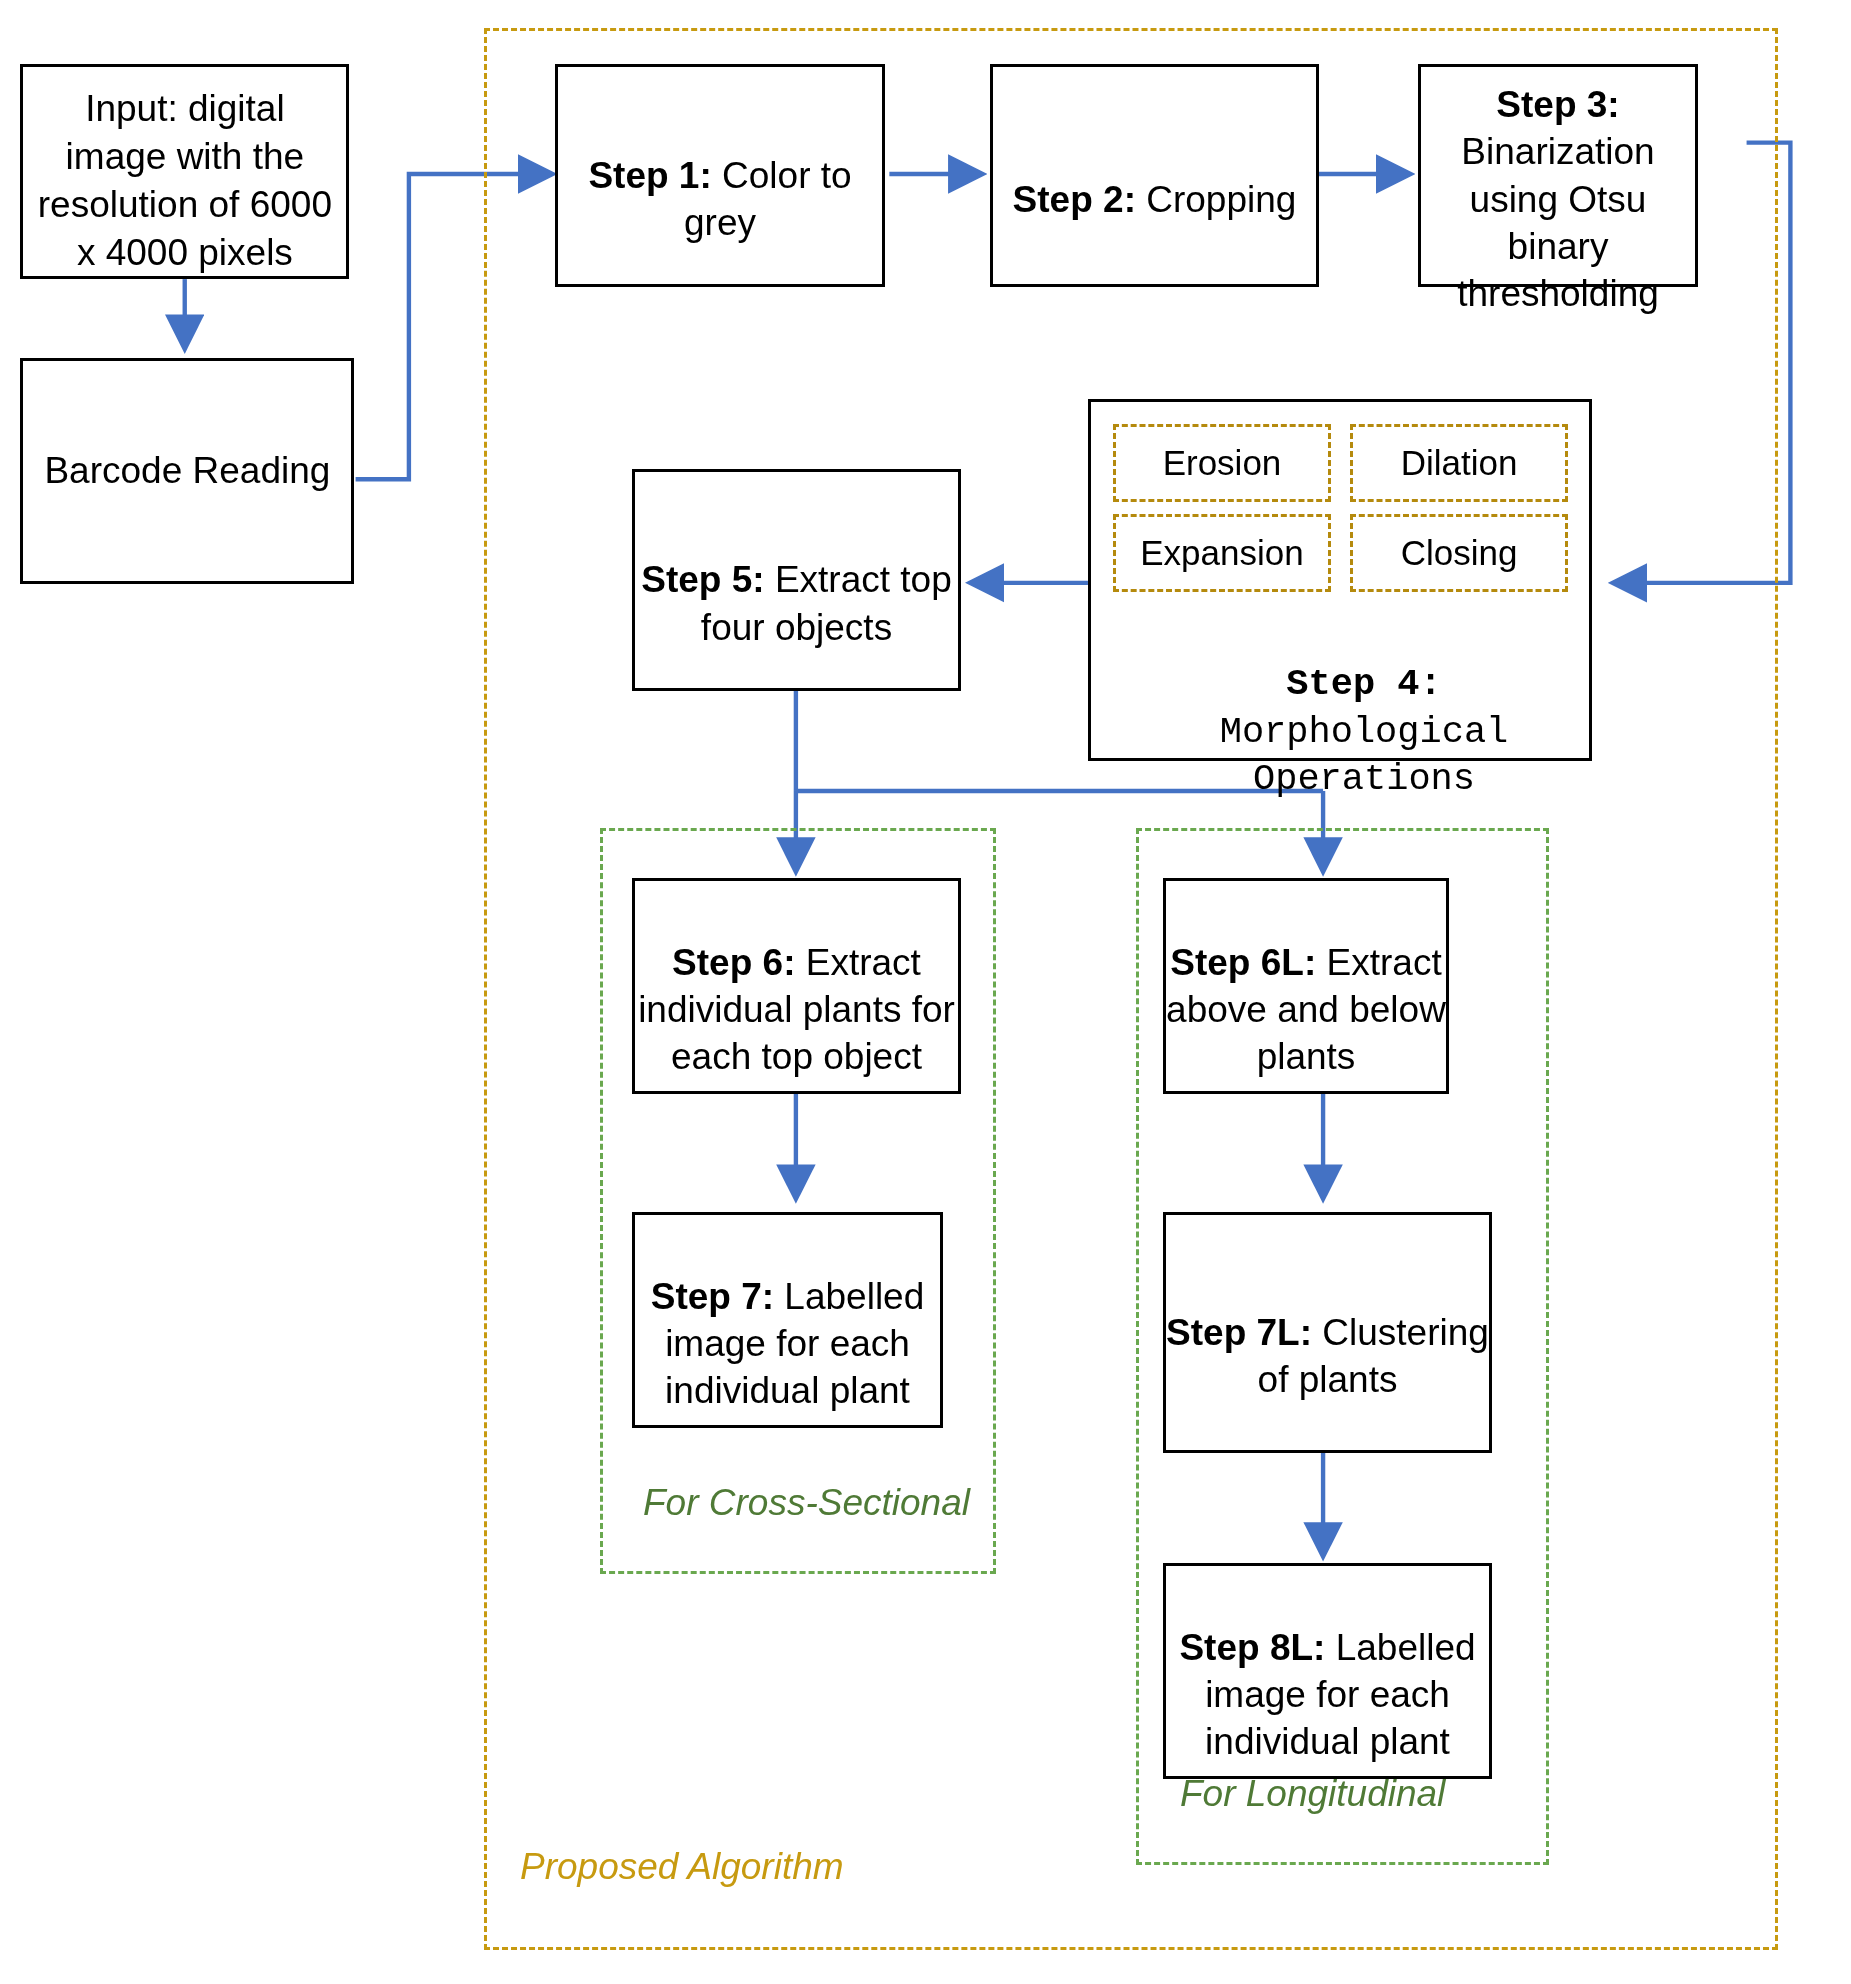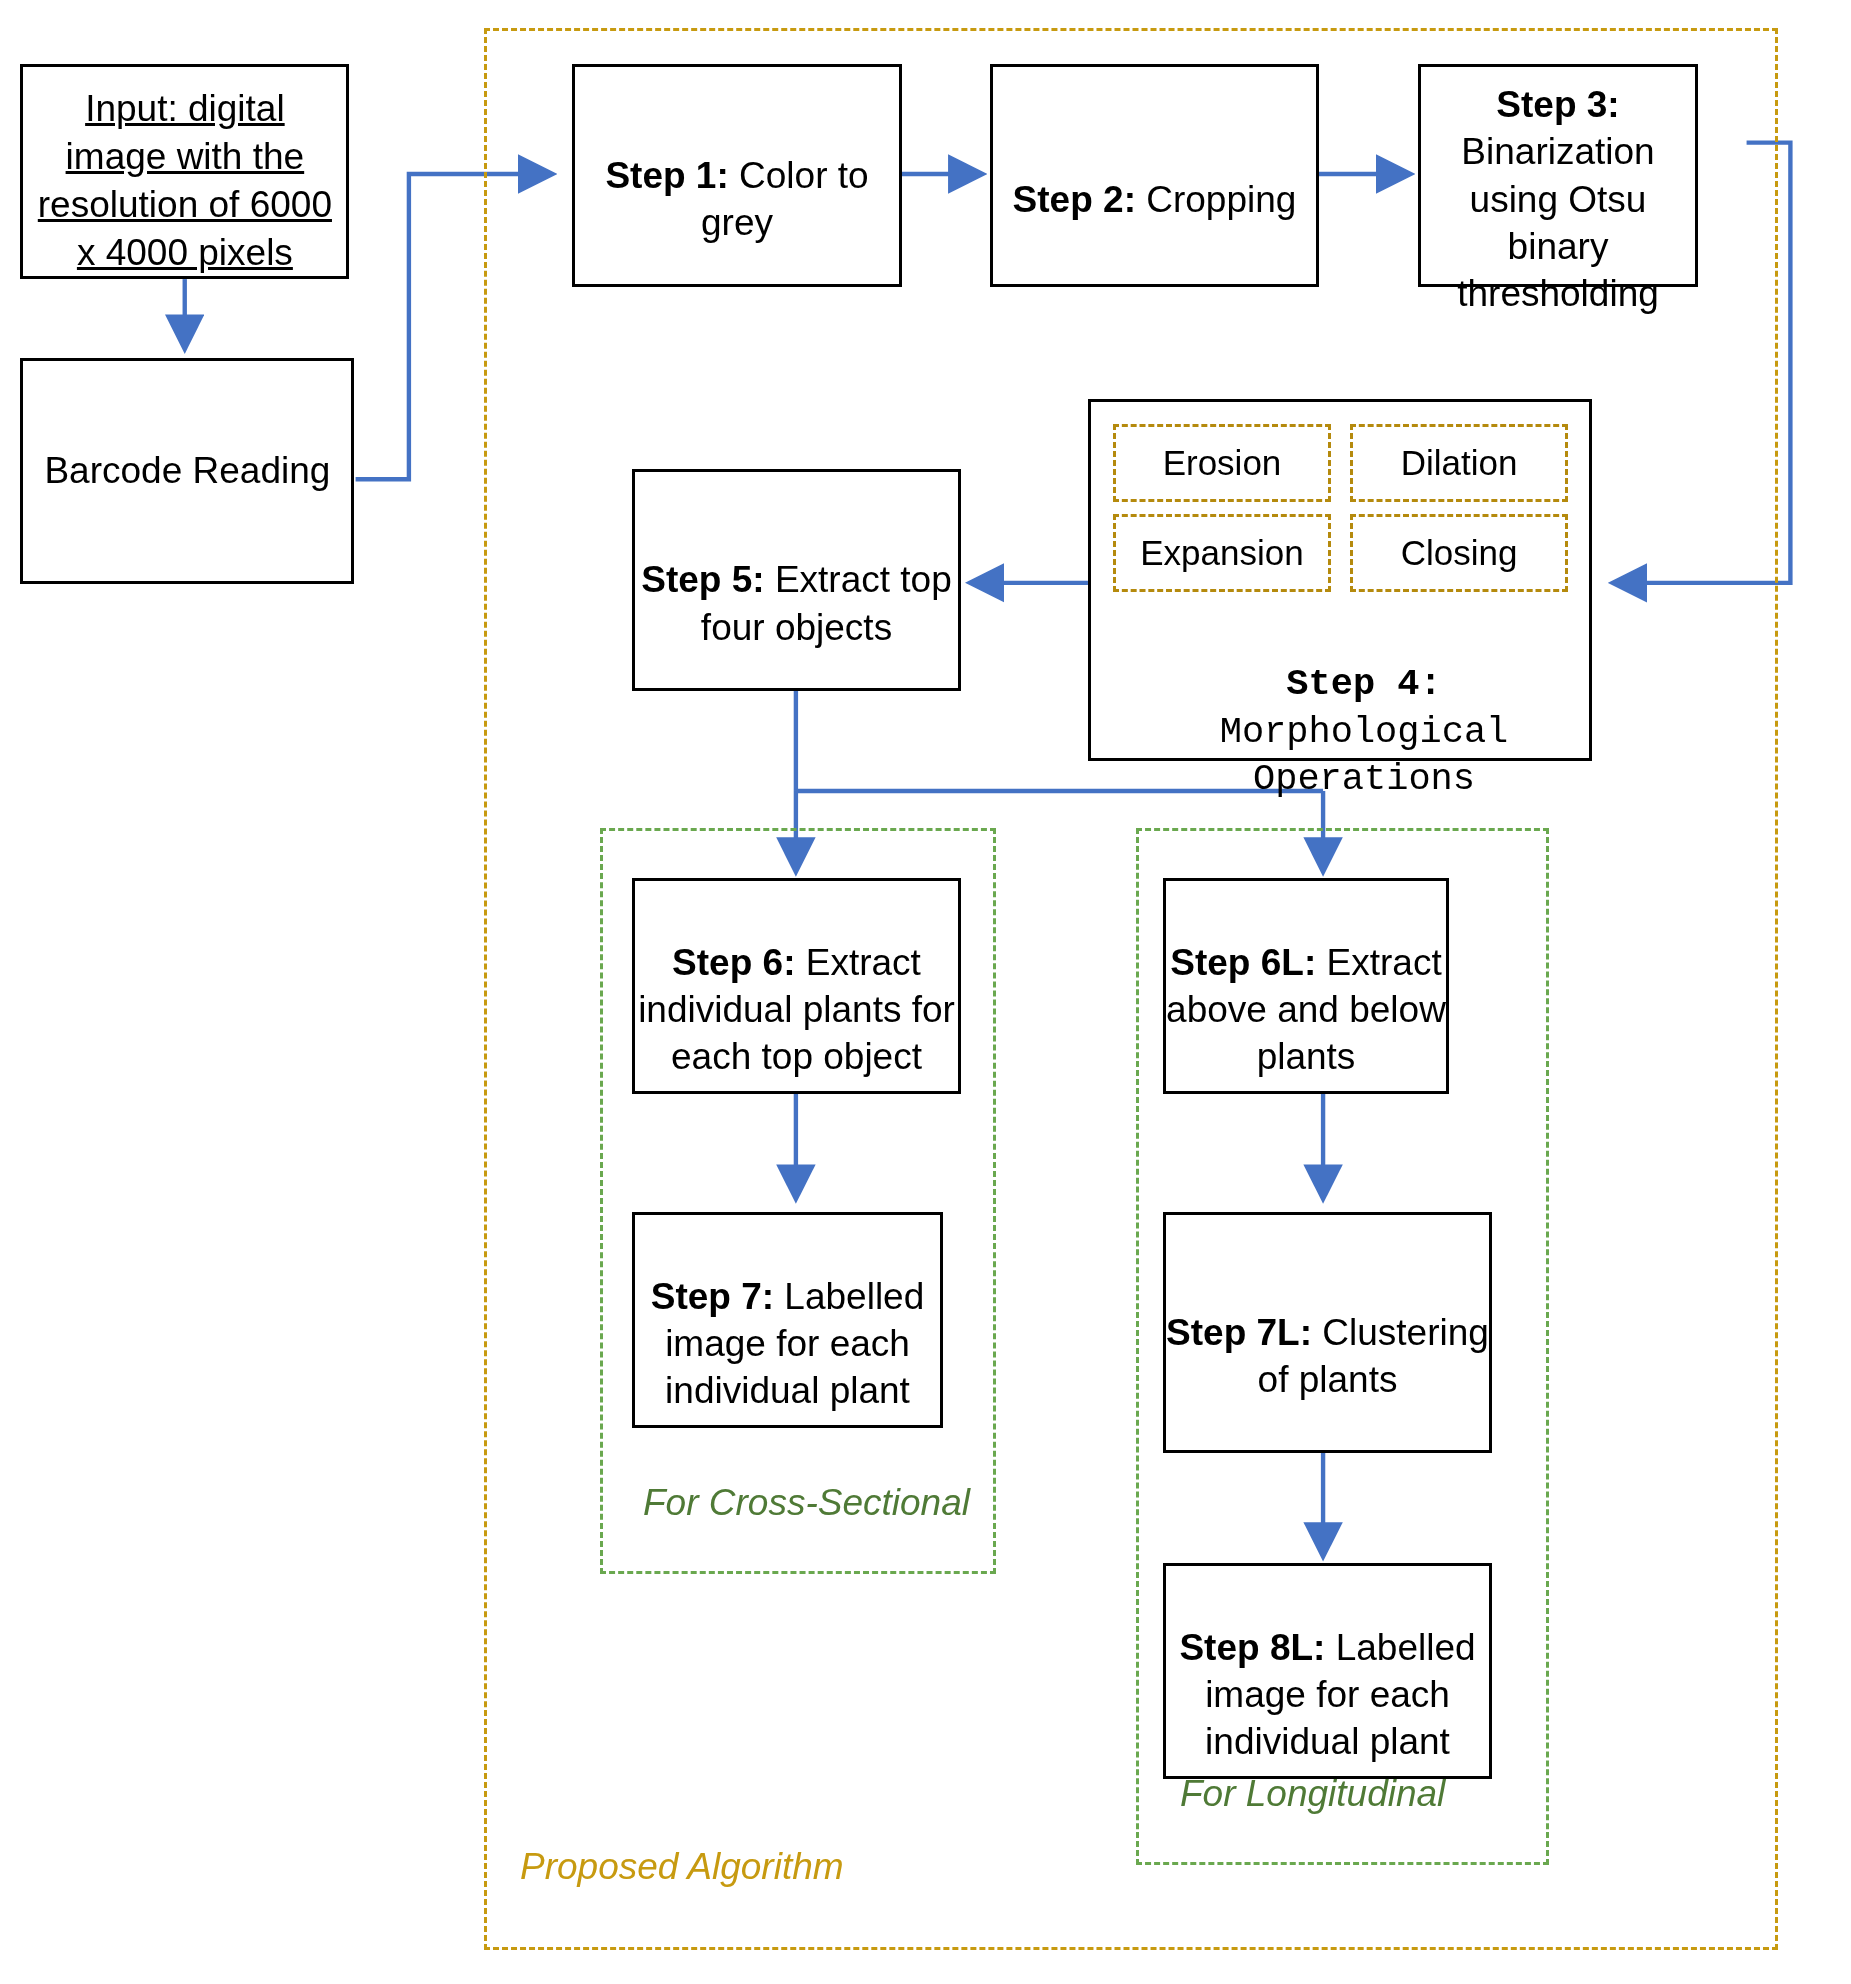--- a/index.html
+++ b/index.html
@@ -56,21 +56,20 @@
     background: #ffffff;
     color: #000000;
     font-size: 37px;
     line-height: 1.3;
     text-align: center;
     font-family: "Liberation Sans", sans-serif;
   }
   .plain-node .pad {
     padding: 17.5px 10.2px 0 10.2px;
     white-space: pre-line;
-    text-decoration: underline;
   }
   .morph-wrap {
     position: absolute;
     box-sizing: border-box;
     border: 3.7px solid #000000;
     background: #ffffff;
   }
   .morph-grid {
     position: absolute;
     left: 22px;
@@ -174,21 +173,21 @@
   <div class="group-label label-green" style="left:1169px; top:1773px;">For Longitudinal</div>
 
   <div class="plain-node" style="left:20.4px; top:64px; width:329px; height:215px;">
     <div class="pad">Input: digital image with the resolution of 6000 x 4000 pixels</div>
   </div>
 
   <div class="node" style="left:20.4px; top:358px; width:334px; height:226px;">
     <div class="txt fit">Barcode Reading</div>
   </div>
 
-  <div class="node" style="left:572px; top:64px; width:330px; height:223px;">
+  <div class="node" style="left:555px; top:64px; width:330px; height:223px;">
     <div class="txt fit">
       <b>Step 1:</b><span> Color to grey</span>
     </div>
   </div>
 
   <div class="node" style="left:990px; top:64px; width:329px; height:223px;">
     <div class="txt fit">
       <b>Step 2:</b><span> Cropping</span>
     </div>
   </div>

